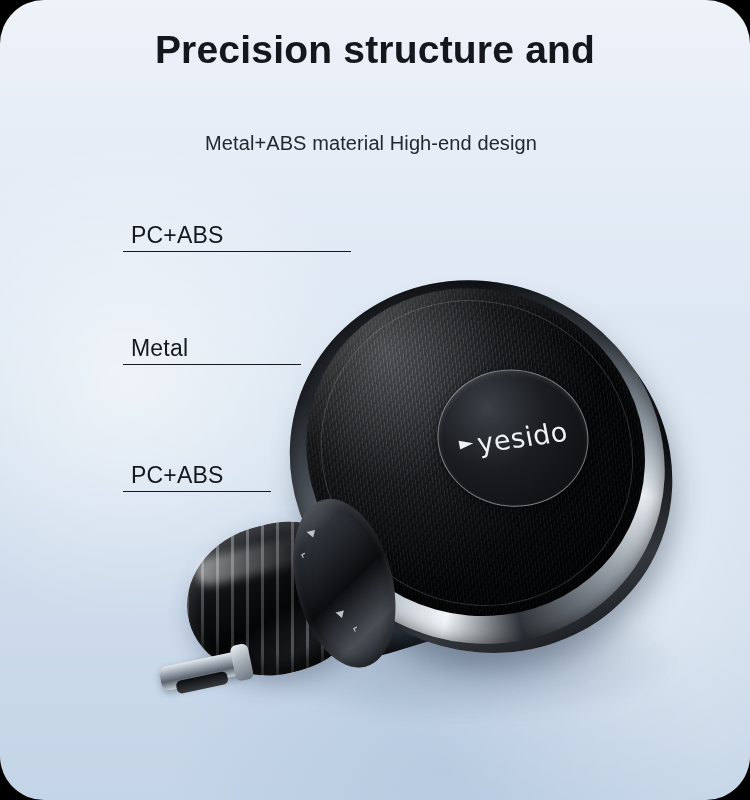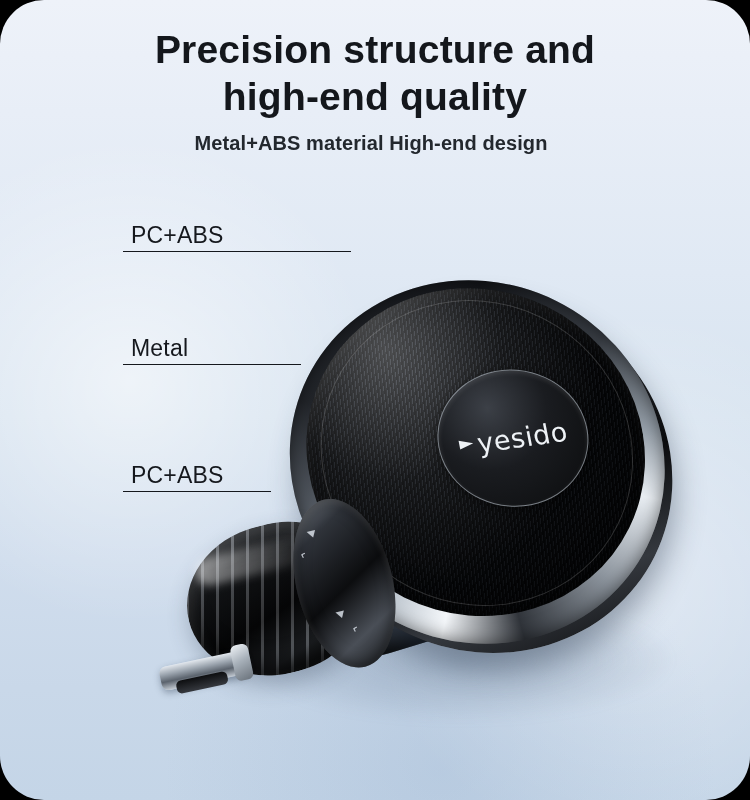--- a/index.html
+++ b/index.html
@@ -21,21 +21,21 @@
     background:radial-gradient(circle,rgba(150,175,205,.28) 0%,rgba(150,175,205,0) 70%);}
 
   
   .headline{
     position:absolute;left:0;top:26px;width:750px;text-align:center;
     font-size:39px;line-height:47px;font-weight:700;color:#14171c;letter-spacing:.2px;
   }
   .headline .l2{display:block;}
   .subtitle{
     position:absolute;left:0;top:130px;width:742px;text-align:center;
-    font-size:20px;line-height:26px;font-weight:700;color:#23282e;letter-spacing:.1px;
+    font-size:20px;line-height:26px;font-weight:400;color:#23282e;letter-spacing:.1px;
   }
 
   
   .callout{position:absolute;}
   .callout .ctext{
     position:absolute;left:8px;bottom:6px;white-space:nowrap;
     font-size:23px;line-height:22px;color:#15181d;font-weight:400;letter-spacing:.2px;
   }
   .callout .cline{
     position:absolute;left:0;bottom:0;height:0;border-top:1.4px solid #15181d;
@@ -179,21 +179,20 @@
 <body>
 
 <div class="card">
 
   <div class="glow-a"></div>
   <div class="glow-b"></div>
   <div class="glow-c"></div>
 
   <div class="headline">
     <span>Precision structure and</span>
-    <span class="l2">high-end quality</span>
   </div>
   <div class="subtitle">Metal+ABS material High-end design</div>
 
   <div class="product">
 
     <div class="prod-shadow"></div>
 
     <div class="arm">
       <div class="arm-hi"></div>
     </div>

